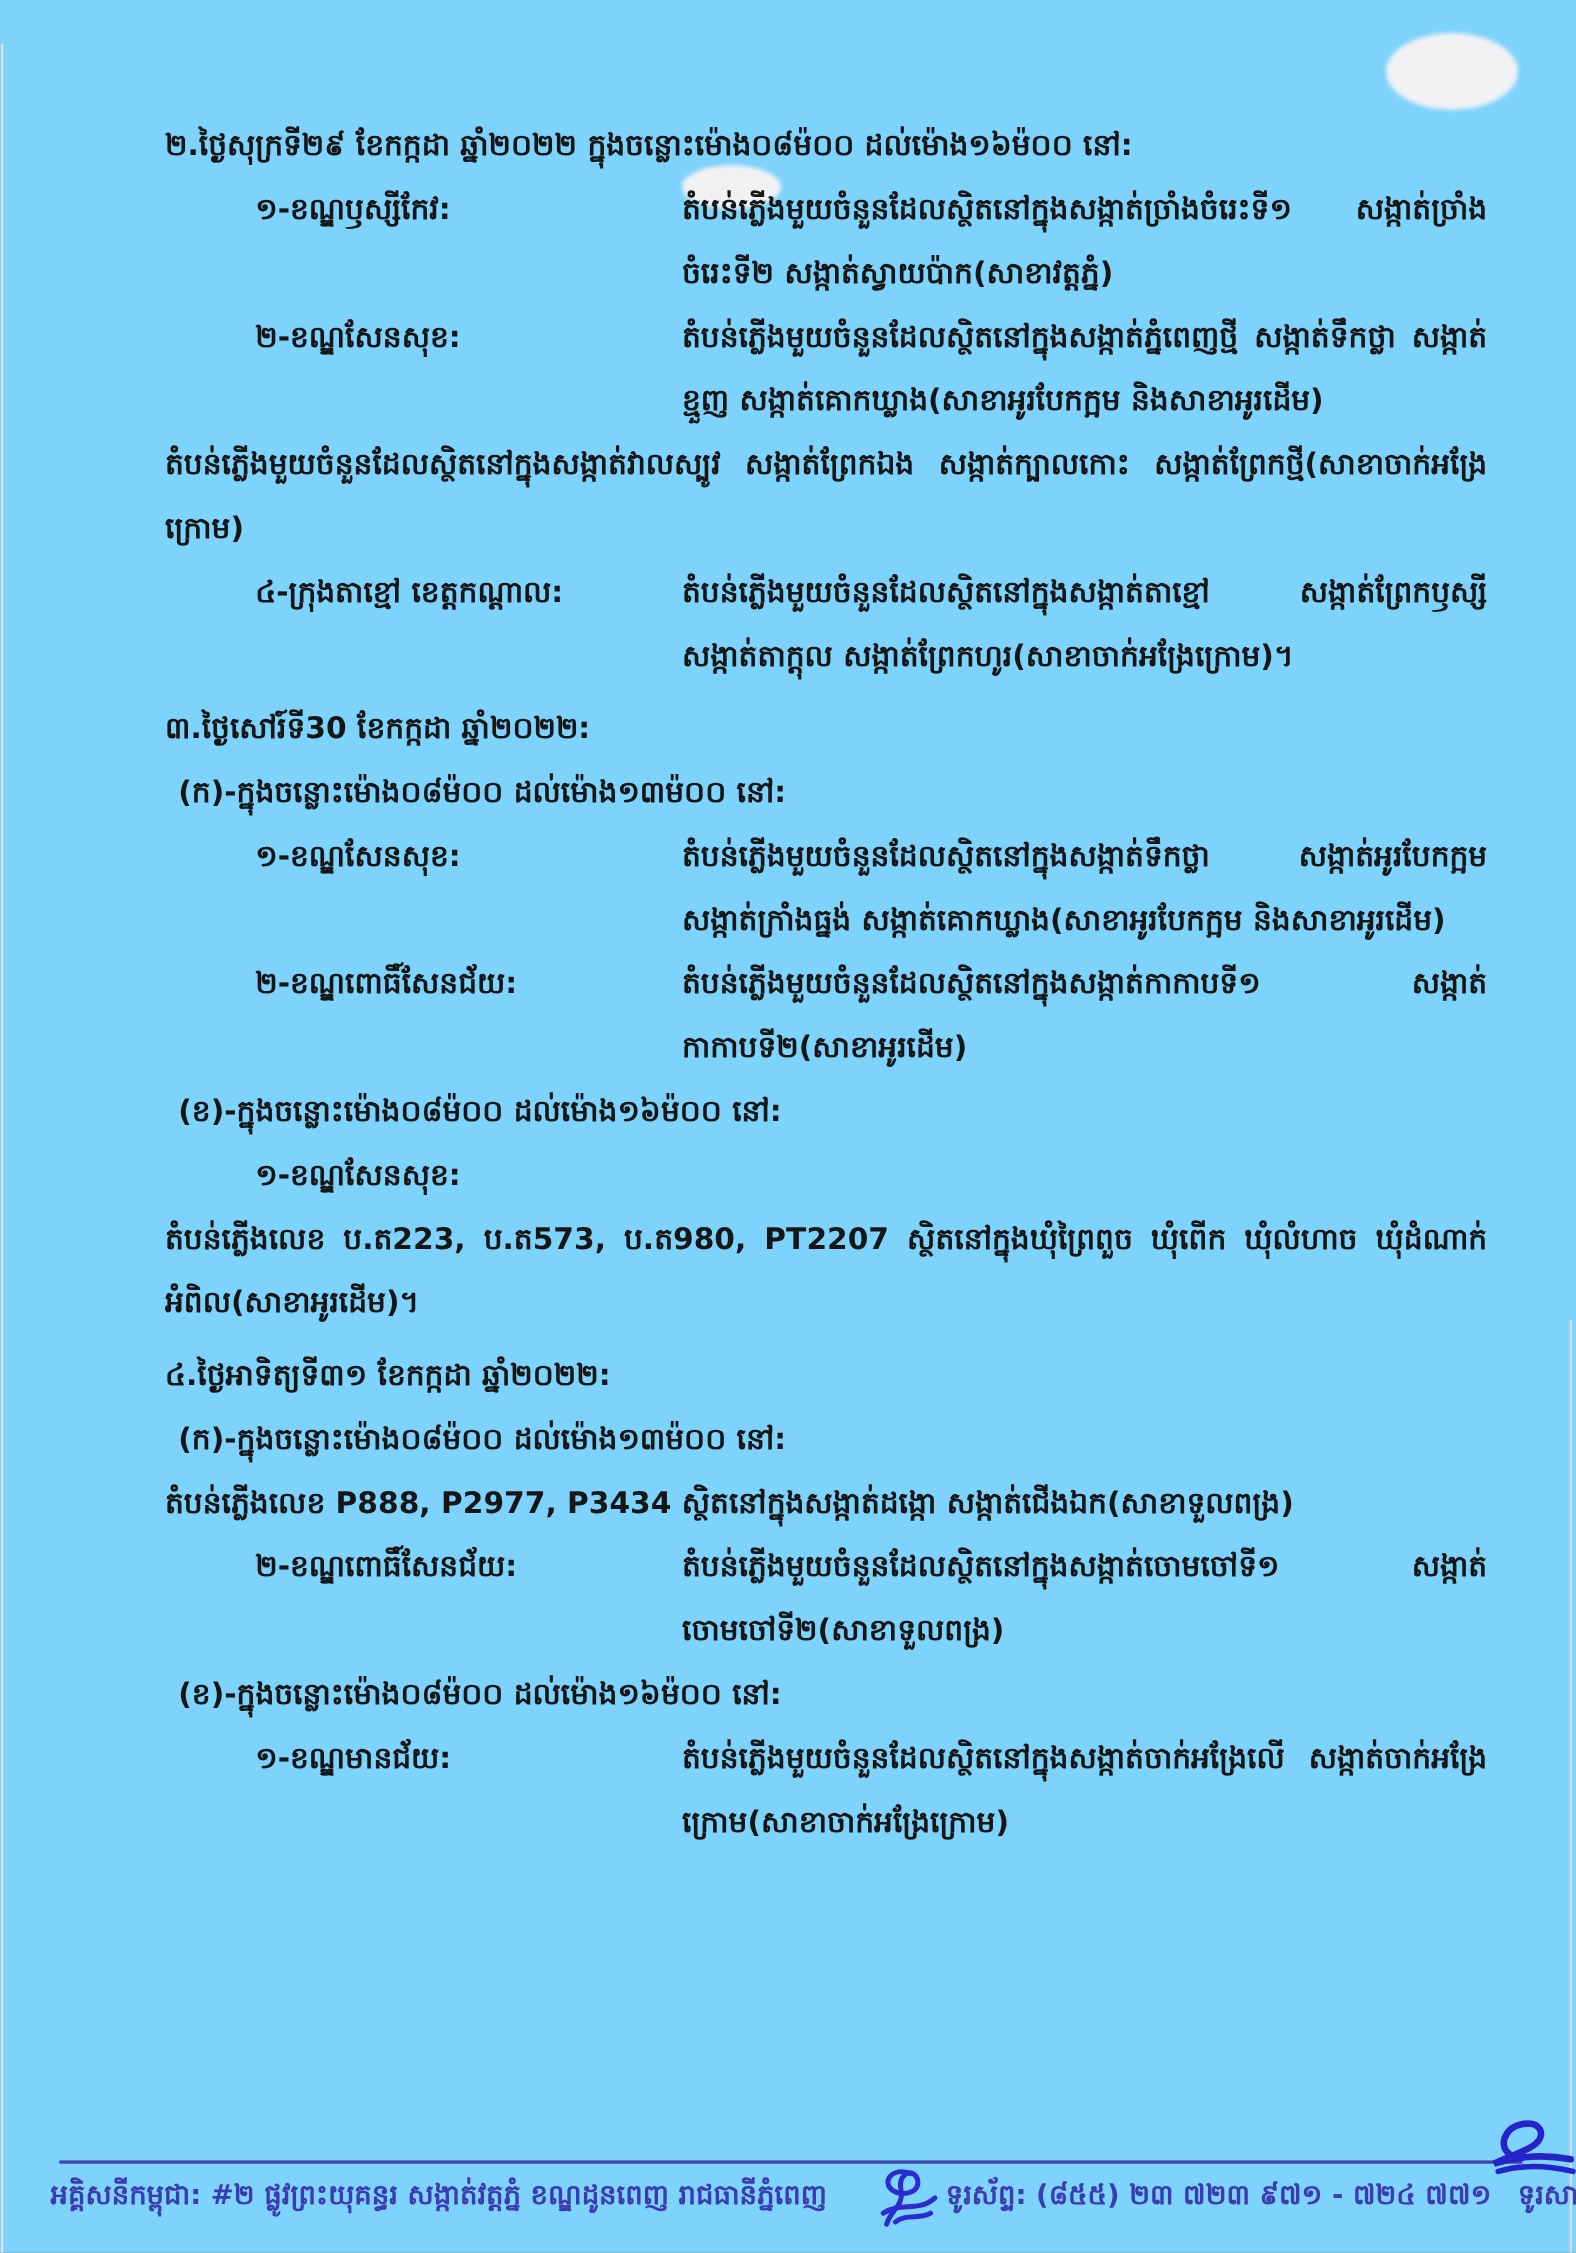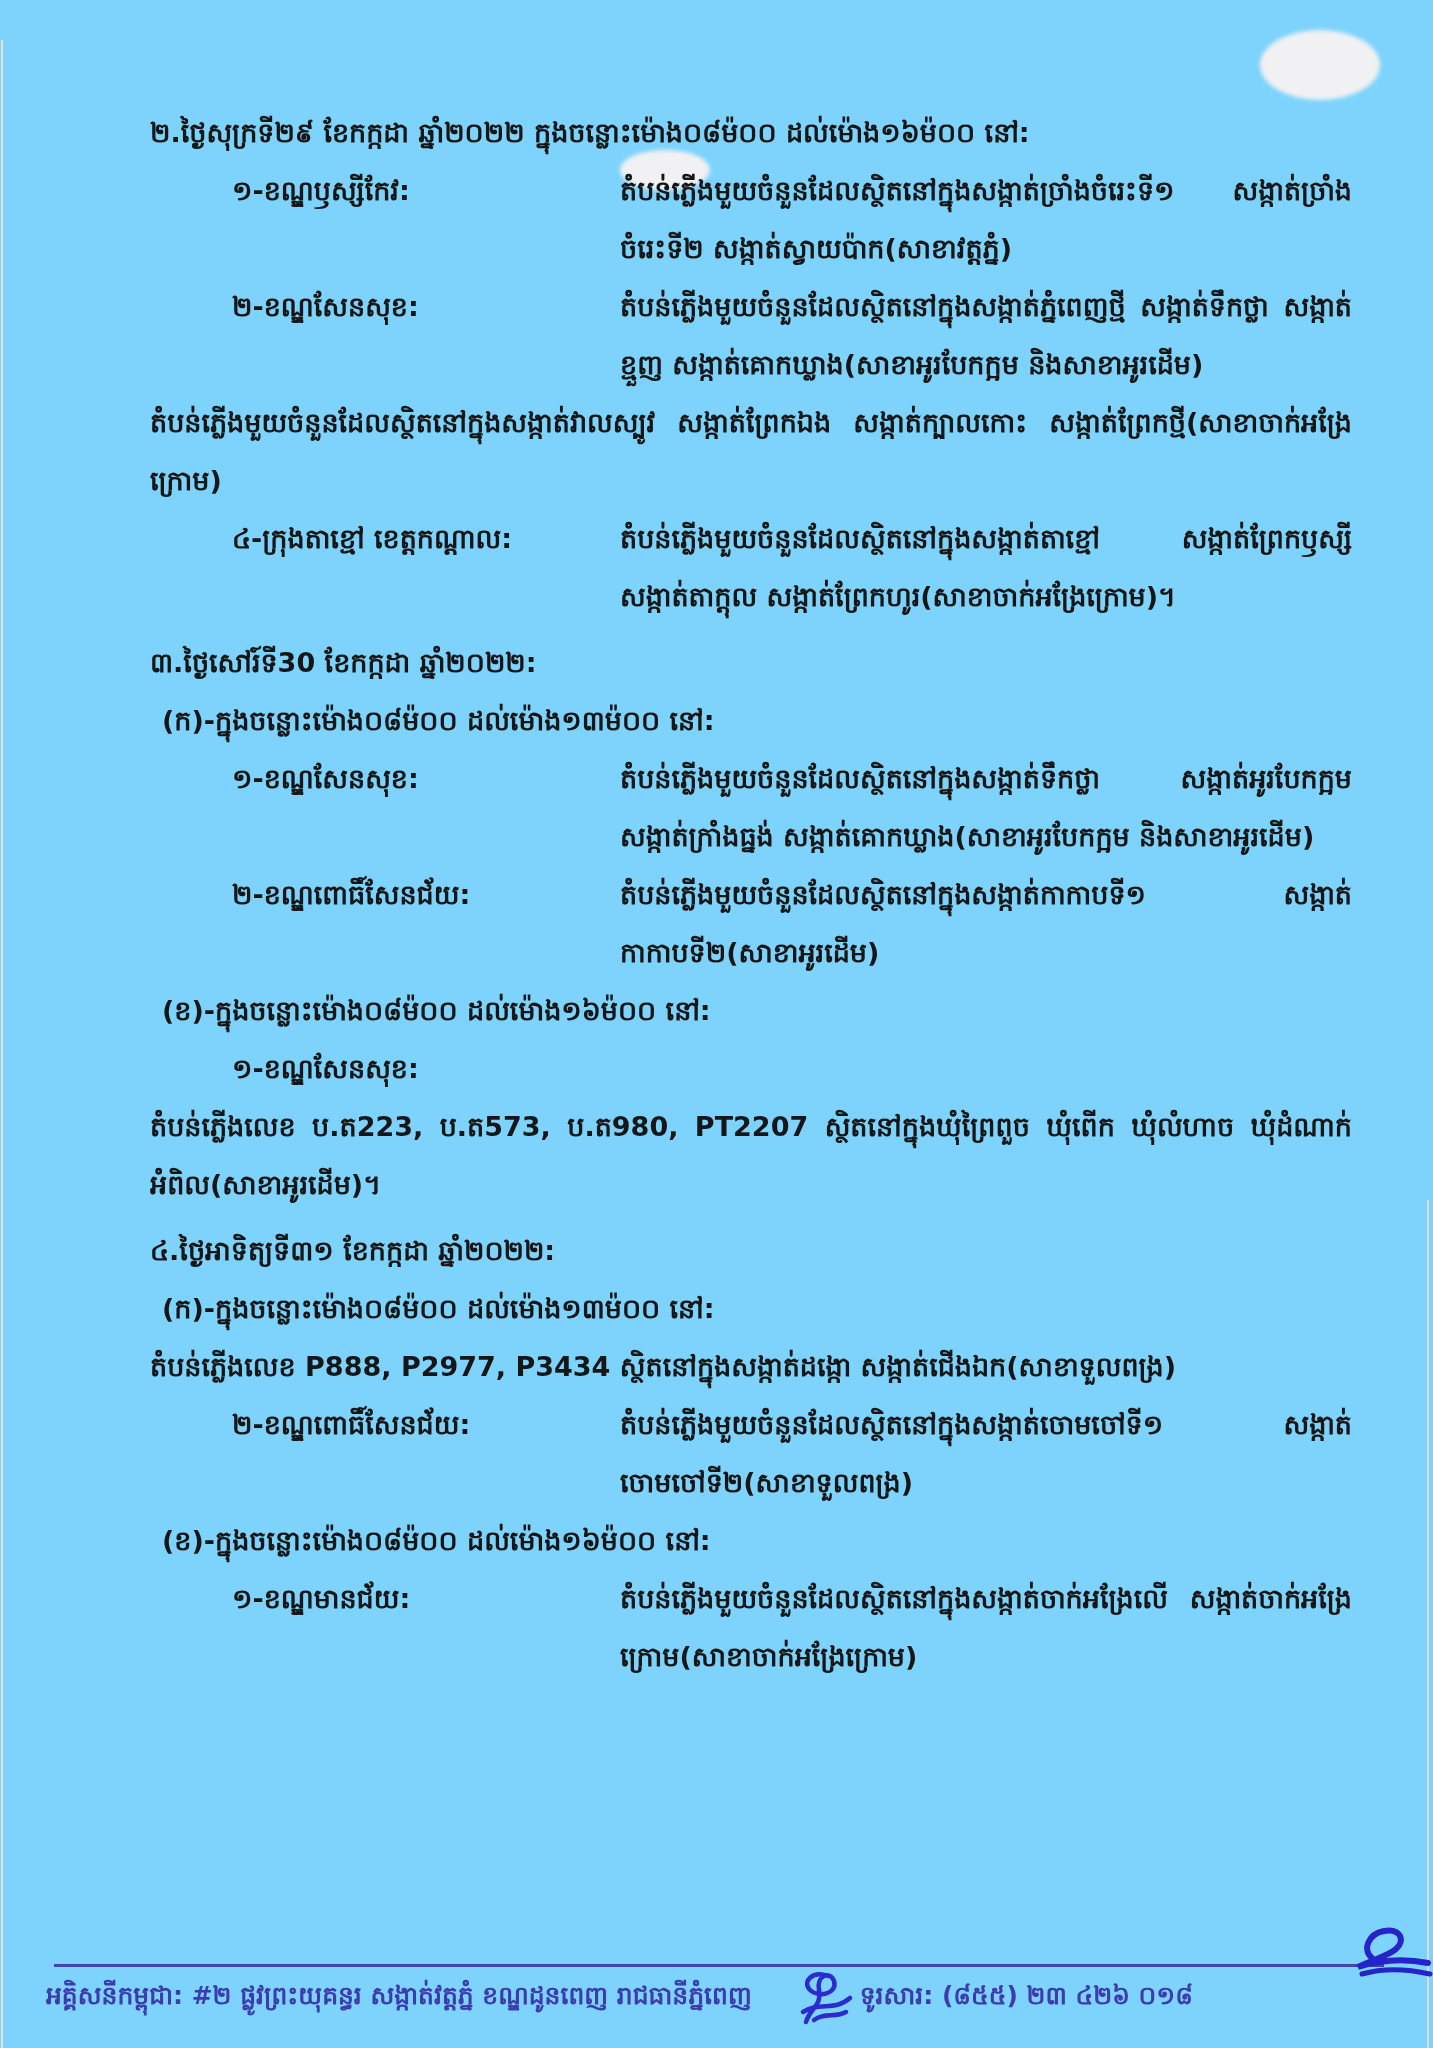--- a/index.html
+++ b/index.html
@@ -114,20 +114,21 @@
 
   <footer class="footer">
     <div class="footer-rule"></div>
     <div class="footer-row">
       <span class="footer-address">អគ្គិសនីកម្ពុជា: #២ ផ្លូវព្រះយុគន្ធរ សង្កាត់វត្តភ្នំ ខណ្ឌដូនពេញ រាជធានីភ្នំពេញ</span>
       <span class="scribble">
         <svg width="62" height="62" viewBox="0 0 62 62" fill="none">
           <path d="M34 8 C18 2 8 14 16 22 C24 30 44 26 40 13 C36 2 22 8 25 22 C28 38 16 40 12 54 M9 44 C26 33 40 44 56 30 M20 52 C30 44 42 50 52 44" stroke="#2b2bd0" stroke-width="4.5" stroke-linecap="round"></path>
         </svg>
       </span>
+      <span class="footer-phone">ទូរស័ព្ទ: (៨៥៥) ២៣ ៧២៣ ៩៧១ - ៧២៤ ៧៧១</span>
       <span class="footer-fax">ទូរសារ: (៨៥៥) ២៣ ៤២៦ ០១៨</span>
     </div>
   </footer>
 
   <div class="pen-mark-2">
     <svg width="92" height="66" viewBox="0 0 92 66" fill="none">
       <path d="M30 36 C20 28 26 12 42 9 C58 6 64 18 54 27 C46 34 30 38 16 45 C38 38 60 36 86 41" stroke="#2424c8" stroke-width="6" stroke-linecap="round"></path>
       <path d="M20 52 C44 45 66 47 88 52" stroke="#2424c8" stroke-width="5" stroke-linecap="round"></path>
     </svg>
   </div>

